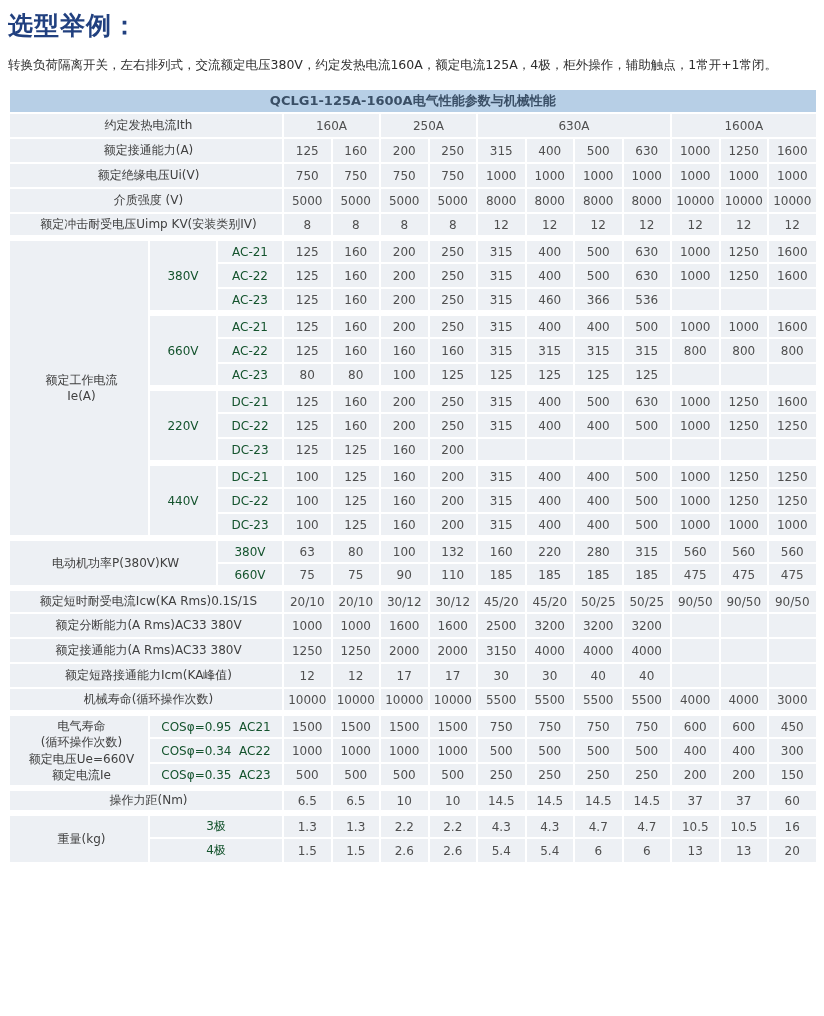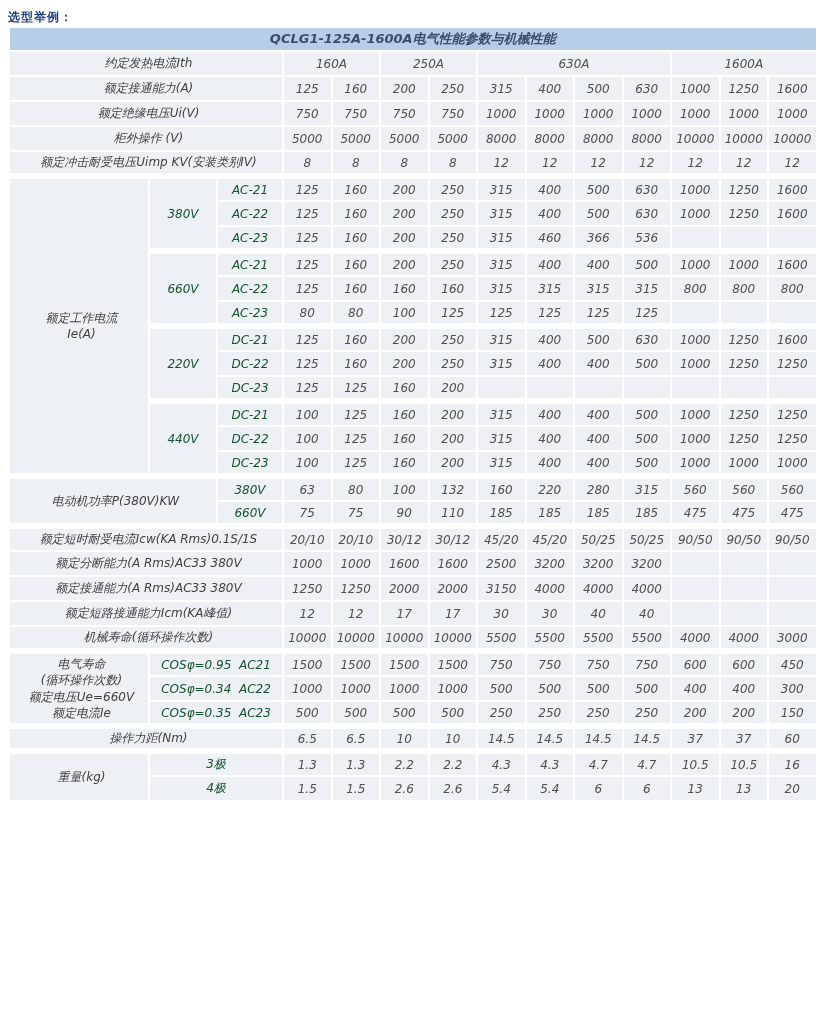--- a/index.html
+++ b/index.html
@@ -6,38 +6,37 @@
   html, body { margin: 0; padding: 0; }
   body {
     width: 824px;
     min-height: 1016px;
     background: #ffffff;
     font-family: "DejaVu Sans", "Liberation Sans", sans-serif;
   }
   .page { padding: 6px 8px 20px 8px; }
 
   .page-title {
-    font-size: 12px;
+    font-size: 25px;
     font-weight: bold;
     color: var(--title-text, #21407f);
     margin: 3px 0 0 0;
     letter-spacing: 1px;
   }
   .intro {
     font-size: 12.5px;
     color: #2e2e2e;
     margin: 15px 0 14px 0;
     white-space: nowrap;
   }
 
   table.spec {
     border-collapse: collapse;
     width: 808px;
     table-layout: fixed;
-    font-style: italic;
   }
   col.c-lab1 { width: 140px; }
   col.c-lab2 { width: 68px; }
   col.c-lab3 { width: 66px; }
   col.c-data { width: 48.5px; }
 
   table.spec td {
     border: 2px solid var(--grid, #ffffff);
     background: var(--cell-bg, #edf0f4);
     font-size: 12px;
@@ -66,20 +65,21 @@
     white-space: pre;
     color: #14532d;
   }
   table.spec tr.sec td { border-top-width: 6px; }
 </style>
 </head>
 <body>
 
 <div class="page">
   <h1 class="page-title">选型举例：</h1>
+  <p class="intro">转换负荷隔离开关，左右排列式，交流额定电压380V，约定发热电流160A，额定电流125A，4极，柜外操作，辅助触点，1常开+1常闭。</p>
 
   <table class="spec">
     <colgroup>
       <col class="c-lab1">
         <col class="c-lab2">
         <col class="c-lab3">
       <col class="c-data">
         <col class="c-data">
         <col class="c-data">
         <col class="c-data">
@@ -126,21 +126,21 @@
           <td>750</td>
           <td>1000</td>
           <td>1000</td>
           <td>1000</td>
           <td>1000</td>
           <td>1000</td>
           <td>1000</td>
           <td>1000</td>
         </tr>
         <tr>
-          <td colspan="3" class="lab">柜外操作 (V)</td>
+          <td colspan="3" class="lab">介质强度 (V)</td>
           <td>5000</td>
           <td>5000</td>
           <td>5000</td>
           <td>5000</td>
           <td>8000</td>
           <td>8000</td>
           <td>8000</td>
           <td>8000</td>
           <td>10000</td>
           <td>10000</td>

